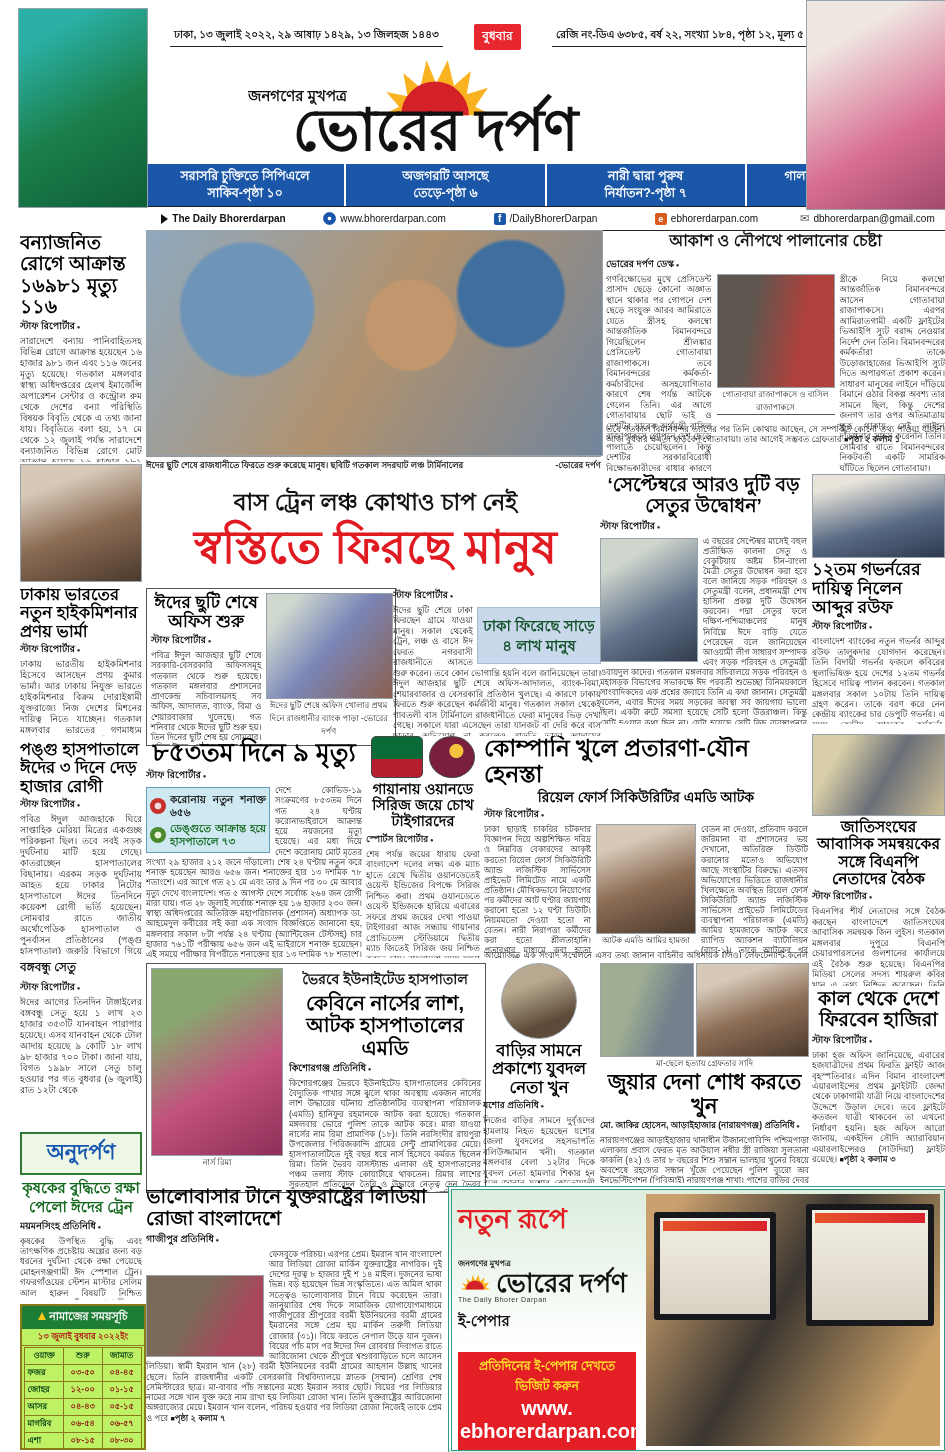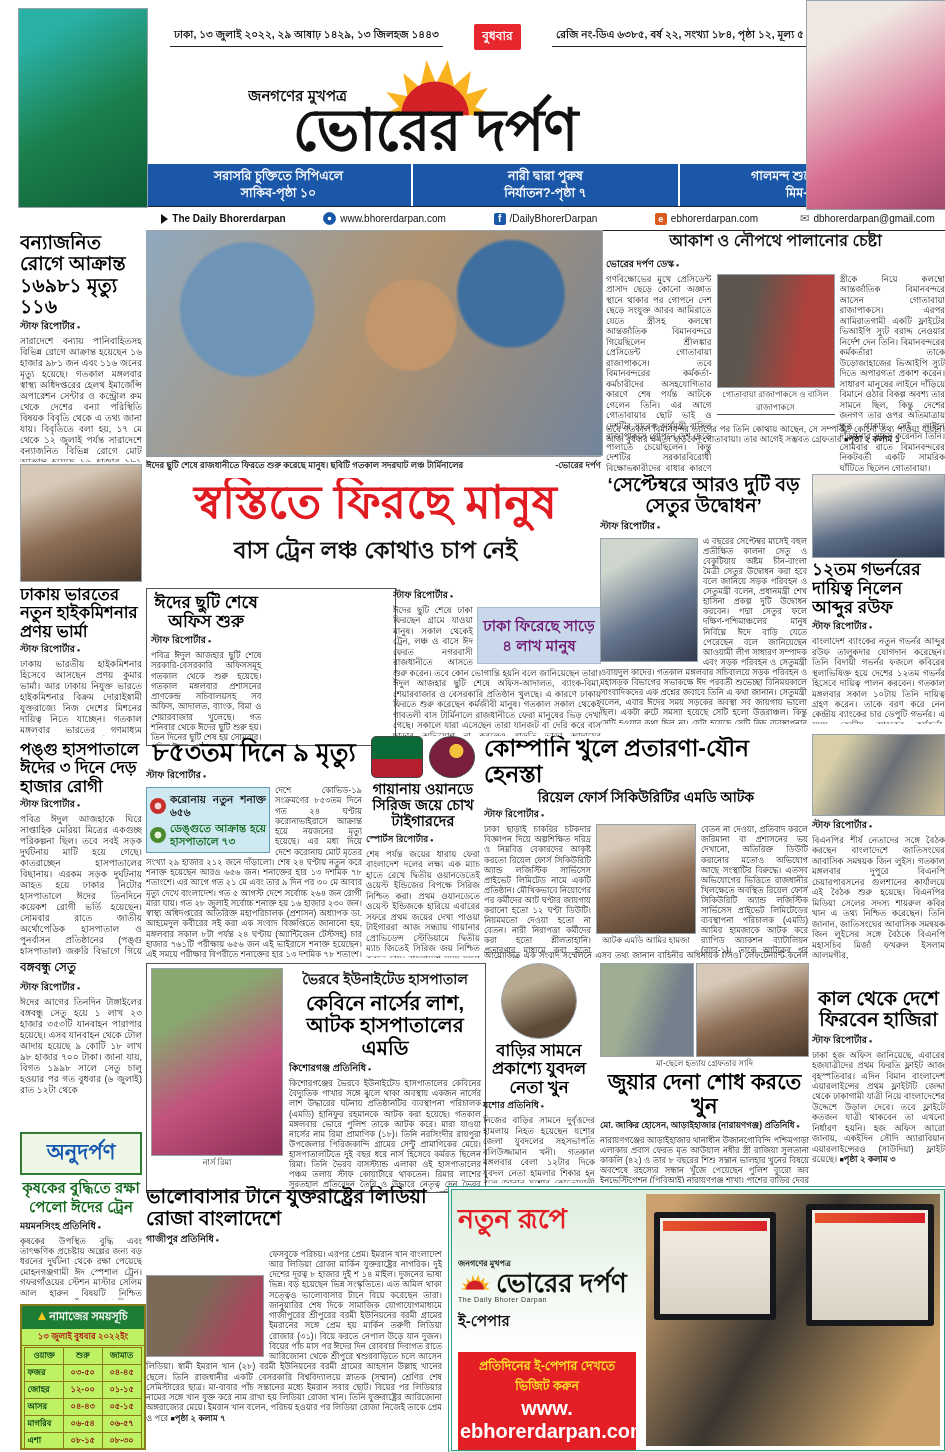--- a/index.html
+++ b/index.html
@@ -41,21 +41,21 @@
   .teaser{flex:1;color:#fff;text-align:center;font-weight:bold;font-size:12.5px;line-height:1.35;padding-top:4px;}
   .teaser + .teaser{border-left:2px solid #fff;}
   #contactbar{left:146px;top:206px;width:799px;height:23px;border-top:1px solid #222;border-bottom:1px solid #222;display:flex;align-items:center;gap:6px;font-size:10px;}
   .citem{display:flex;align-items:center;gap:4px;flex:1;justify-content:center;white-space:nowrap;}
   .tri{width:0;height:0;border-left:7px solid #111;border-top:5px solid transparent;border-bottom:5px solid transparent;display:inline-block;}
   .globe{width:11px;height:11px;border-radius:50%;background:radial-gradient(circle,#fff 25%,#1a57a8 26%);border:1.5px solid #1a57a8;display:inline-block;}
   .fb{width:12px;height:12px;background:#1a57a8;color:#fff;font-weight:bold;font-size:10px;text-align:center;line-height:12px;border-radius:2px;display:inline-block;}
   .esq{width:12px;height:12px;background:#d95b1e;color:#fff;font-weight:bold;font-size:9px;text-align:center;line-height:12px;border-radius:2px;display:inline-block;}
   .mail{font-family:"DejaVu Sans",sans-serif;font-size:11px;color:#555;}
   
-  .inset-dhaka{float:right;width:118px;margin:2px 0 2px 4px;background:#c9d8ea;border:1px solid #a8bcd4;text-align:center;font-size:15px;font-weight:bold;color:#701a75;padding:8px 2px;line-height:1.3;}
+  .inset-dhaka{float:right;width:118px;margin:2px 0 2px 4px;background:#c9d8ea;border:1px solid #a8bcd4;text-align:center;font-size:15px;font-weight:bold;color:#14532d;padding:8px 2px;line-height:1.3;}
   .inset-covid{float:left;width:116px;margin:2px 5px 2px 0;background:#cfe9f3;border:1px solid #62a0b8;padding:3px;}
   .inset-row{display:flex;align-items:center;gap:4px;font-size:10.5px;font-weight:bold;line-height:1.2;padding:2px 0;}
   .virus{width:16px;height:16px;border-radius:50%;background:radial-gradient(circle,#f4d7d7 30%,#c6322b 32%);flex:none;}
   .mosq{width:16px;height:16px;border-radius:50%;background:radial-gradient(circle,#e8f2d8 30%,#4c8a2f 32%);flex:none;}
   
   .boxed{border:1px solid #555;}
   
   #anu-logo{border:2px solid #2e7d32;background:#eef7e6;text-align:center;font-size:21px;font-weight:800;color:#1456b0;padding:2px 0;}
   #anu-hl{font-size:15px;font-weight:bold;color:#14691e;text-align:center;line-height:1.25;margin-top:4px;}
   
@@ -112,20 +112,24 @@
     </svg>
     <h1>ভোরের দর্পণ</h1>
   </div>
 
   <div class="blk" id="teaserbar">
     <div class="teaser">
         <div>সরাসরি চুক্তিতে সিপিএলে</div>
         <div>সাকিব-পৃষ্ঠা ১০</div>
       </div>
     <div class="teaser">
+        <div>অজগরটি আসছে</div>
+        <div>তেড়ে-পৃষ্ঠা ৬</div>
+      </div>
+    <div class="teaser">
         <div>নারী দ্বারা পুরুষ</div>
         <div>নির্যাতন?-পৃষ্ঠা ৭</div>
       </div>
     <div class="teaser">
         <div>গালমন্দ শুনেও উচ্ছ্বসিত</div>
         <div>মিম-পৃষ্ঠা ৯</div>
       </div>
   </div>
 
   <div class="blk" id="contactbar">
@@ -237,30 +241,34 @@
       <div class="figc" style="width:118px;">
         <div class="ph ph-pair" style="width:116px;height:112px;"></div>
         <div class="cap" style="border-bottom:1px solid #555;">গোতাবায়া রাজাপাকসে ও বাসিল রাজাপাকসে</div>
       </div>
       <div class="c bd" style="font-size:8.6px;">স্ত্রীকে নিয়ে কলম্বো আন্তর্জাতিক বিমানবন্দরে আসেন গোতাবায়া রাজাপাকসে। এরপর আমিরাতগামী একটি ফ্লাইটের ভিআইপি স্যুট বরাদ্দ নেওয়ার নির্দেশ দেন তিনি। বিমানবন্দরের কর্মকর্তারা তাকে উড়োজাহাজের ভিআইপি স্যুট দিতে অপারগতা প্রকাশ করেন। সাধারণ মানুষের লাইনে দাঁড়িয়ে বিমানে ওঠার বিকল্প অবশ্য তার সামনে ছিল, কিন্তু দেশের জনগণ তার ওপর অতিমাত্রায় ক্ষুব্ধ থাকায় সেই লাইনে দাঁড়ানোর সাহস করেননি তিনি। সোমবার রাতে বিমানবন্দরের নিকটবর্তী একটি সামরিক ঘাঁটিতে ছিলেন গোতাবায়া।</div>
     </div>
     <div class="bd" style="font-size:8.6px;margin-top:2px;"><span>তবে গতকাল বিমানবন্দর ত্যাগের পর তিনি কোথায় আছেন, সে সম্পর্কিত কোনো তথ্য পাওয়া যায়নি। আজ বুধবার ক্ষমতা ছাড়বেন গোতাবায়া। তার আগেই সম্ভবত গ্রেফতার</span> <span class="cont">পৃষ্ঠা ২ কলাম ১</span></div>
   </div>
 
   <div class="blk" style="left:150px;top:478px;width:451px;height:106px;">
+    <div id="lead-sub">বাস ট্রেন লঞ্চ কোথাও চাপ নেই</div>
     <div id="lead-hl">স্বস্তিতে ফিরছে মানুষ</div>
-    <div id="lead-sub">বাস ট্রেন লঞ্চ কোথাও চাপ নেই</div>
   </div>
 
   <div class="blk boxed" style="left:146px;top:588px;width:240px;height:148px;padding:4px;">
     <div style="display:flex;gap:5px;height:100%;">
       <div style="width:46%;">
         <div class="hl" style="font-size:17px;text-align:center;">ঈদের ছুটি শেষে অফিস শুরু</div>
         <div class="by">স্টাফ রিপোর্টার</div>
         <div class="bd" style="font-size:8.4px;"><span>পবিত্র ঈদুল আজহার ছুটি শেষে সরকারি-বেসরকারি অফিসসমূহ গতকাল থেকে শুরু হয়েছে। গতকাল মঙ্গলবার প্রশাসনের প্রাণকেন্দ্র সচিবালয়সহ সব অফিস, আদালত, ব্যাংক, বিমা ও শেয়ারবাজার খুলেছে। গত শনিবার থেকে ঈদের ছুটি শুরু হয়। তিন দিনের ছুটি শেষ হয় সোমবার। পবিত্র ঈদুল</span> <span class="cont">পৃষ্ঠা ২ কলাম ৫</span></div>
+      </div>
+      <div style="flex:1;text-align:center;">
+        <div class="ph ph-hug" style="width:100%;height:104px;"></div>
+        <div class="cap"><span>ঈদের ছুটি শেষে অফিস খোলার প্রথম দিনে রাজধানীর ব্যাংক পাড়া</span> <span>-ভোরের দর্পণ</span></div>
       </div>
     </div>
   </div>
 
   <div class="blk" style="left:393px;top:586px;width:208px;height:150px;">
     <div class="by">স্টাফ রিপোর্টার</div>
     <div class="bd" style="font-size:8.6px;">
       <span class="inset-dhaka">ঢাকা ফিরেছে সাড়ে ৪ লাখ মানুষ</span>
       <span>ঈদের ছুটি শেষে ঢাকা ফিরছেন গ্রামে যাওয়া মানুষ। সকাল থেকেই ট্রেন, লঞ্চ ও বাসে ঈদ ফেরত নগরবাসী রাজধানীতে আসতে শুরু করেন। তবে কোন ভোগান্তি হয়নি বলে জানিয়েছেন তারা। ঈদুল আজহার ছুটি শেষে অফিস-আদালত, ব্যাংক-বিমা, শেয়ারবাজার ও বেসরকারি প্রতিষ্ঠান খুলছে। এ কারণে ঢাকায় ফিরতে শুরু করেছেন কর্মজীবী মানুষ। গতকাল সকাল থেকেই গাবতলী বাস টার্মিনালে রাজধানীতে ফেরা মানুষের ভিড় দেখা গেছে। সকালে যারা এসেছেন তারা যানজট বা দেরি করে বাস ছাড়ার অভিযোগ না করলেও বাড়তি ভাড়া আদায়ের অভিযোগ করেছেন। সেই সঙ্গে ঢাকার বিভিন্ন গন্তব্যে যেতে সিএনজিচালিত অটোরিকশা, বাস, লেগুনা ও রিকশায় বাড়তি ভাড়া নেওয়া হচ্ছে বলেও জানিয়েছেন। এছাড়া রাজধানীতে গণপরিবহনের সংকটও ছিল। টার্মিনালের বিপরীতমুখী রাস্তায় যাত্রীদের নিতে</span> 
     </div>
@@ -320,20 +328,21 @@
         <div class="ph ph-man" style="width:98px;height:108px;"></div>
         <div class="cap">আটক এমডি আমির হামজা</div>
       </div>
       <div class="c bd" style="font-size:8.3px;">বেতন না দেওয়া, প্রতিবাদ করলে জরিমানা বা প্রশাসনের ভয় দেখানো, অতিরিক্ত ডিউটি করানোর মতোও অভিযোগ আছে সংস্থাটির বিরুদ্ধে। এতসব অভিযোগের ভিত্তিতে রাজধানীর খিলক্ষেতে অবস্থিত রিয়েল ফোর্স সিকিউরিটি অ্যান্ড লজিস্টিক সার্ভিসেস প্রাইভেট লিমিটেডের ব্যবস্থাপনা পরিচালক (এমডি) আমির হামজাকে আটক করে র‍্যাপিড অ্যাকশন ব্যাটালিয়ন (র‍্যাব-১)। তাকে আটকের পর গতকাল মঙ্গলবার বিকেলে রাজধানীর কারওয়ান বাজারে মিডিয়া সেন্টারে</div>
     </div>
     <div class="bd" style="font-size:8.3px;margin-top:2px;"><span>আয়োজিত এক সংবাদ সম্মেলনে এসব তথ্য জানান বাহিনীর অধিনায়ক (সিও) লেফটেন্যান্ট কর্নেল আব্দুল্লাহ আল মোমেন। সকালে আটকের পর আমির হামজাকে প্রাথমিক জিজ্ঞাসাবাদ করে</span> </div>
   </div>
 
   <div class="blk" style="left:812px;top:734px;width:133px;height:252px;">
     <div class="ph ph-sofa" style="width:131px;height:80px;"></div>
+    <div class="hl" style="font-size:15.5px;text-align:center;margin-top:2px;">জাতিসংঘের আবাসিক সমন্বয়কের সঙ্গে বিএনপি নেতাদের বৈঠক</div>
     <div class="by">স্টাফ রিপোর্টার</div>
     <div class="bd" style="font-size:8.6px;"><span>বিএনপির শীর্ষ নেতাদের সঙ্গে বৈঠক করছেন বাংলাদেশে জাতিসংঘের আবাসিক সমন্বয়ক জিন লুইস। গতকাল মঙ্গলবার দুপুরে বিএনপি চেয়ারপারসনের গুলশানের কার্যালয়ে এই বৈঠক শুরু হয়েছে। বিএনপির মিডিয়া সেলের সদস্য শায়রুল কবির খান এ তথ্য নিশ্চিত করেছেন। তিনি জানান, জাতিসংঘের আবাসিক সমন্বয়ক জিন লুইসের সঙ্গে বৈঠকে বিএনপি মহাসচিব মির্জা ফখরুল ইসলাম আলমগীর,</span> </div>
   </div>
 
   <div class="blk" style="left:812px;top:988px;width:133px;height:184px;">
     <div class="hl" style="font-size:19px;text-align:center;">কাল থেকে দেশে ফিরবেন হাজিরা</div>
     <div class="by">স্টাফ রিপোর্টার</div>
     <div class="bd" style="font-size:8.6px;"><span>ঢাকা হজ অফিস জানিয়েছে, এবারের হজযাত্রীদের প্রথম ফিরতি ফ্লাইট আজ বৃহস্পতিবার। এদিন বিমান বাংলাদেশ এয়ারলাইন্সের প্রথম ফ্লাইটটি জেদ্দা থেকে ঢাকাগামী যাত্রী নিয়ে বাংলাদেশের উদ্দেশে উড়াল দেবে। তবে ফ্লাইটে কতজন যাত্রী থাকবেন তা এখনো নির্ধারণ হয়নি। হজ অফিস আরো জানায়, একইদিন সৌদি অ্যারাবিয়ান এয়ারলাইন্সেরও (সাউদিয়া) ফ্লাইট রয়েছে।</span> <span class="cont">পৃষ্ঠা ২ কলাম ৩</span></div>
   </div>
 

